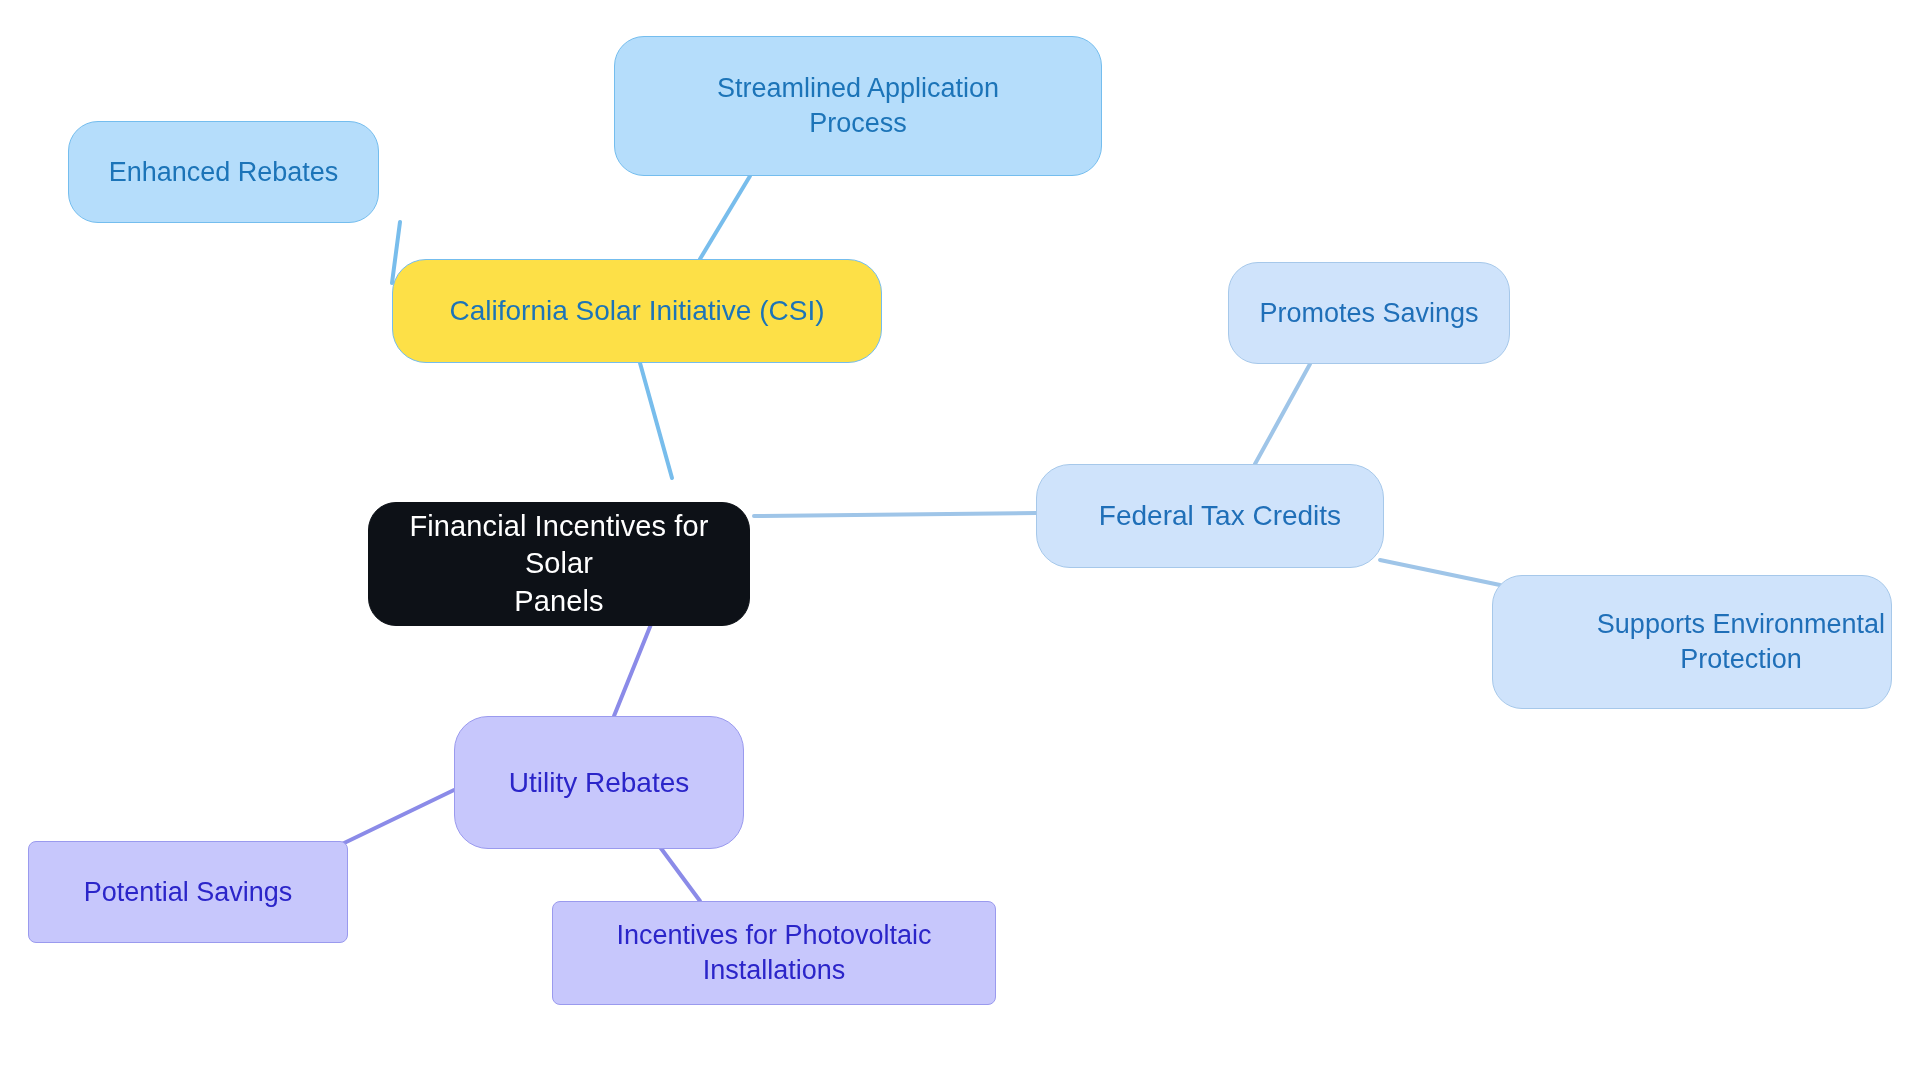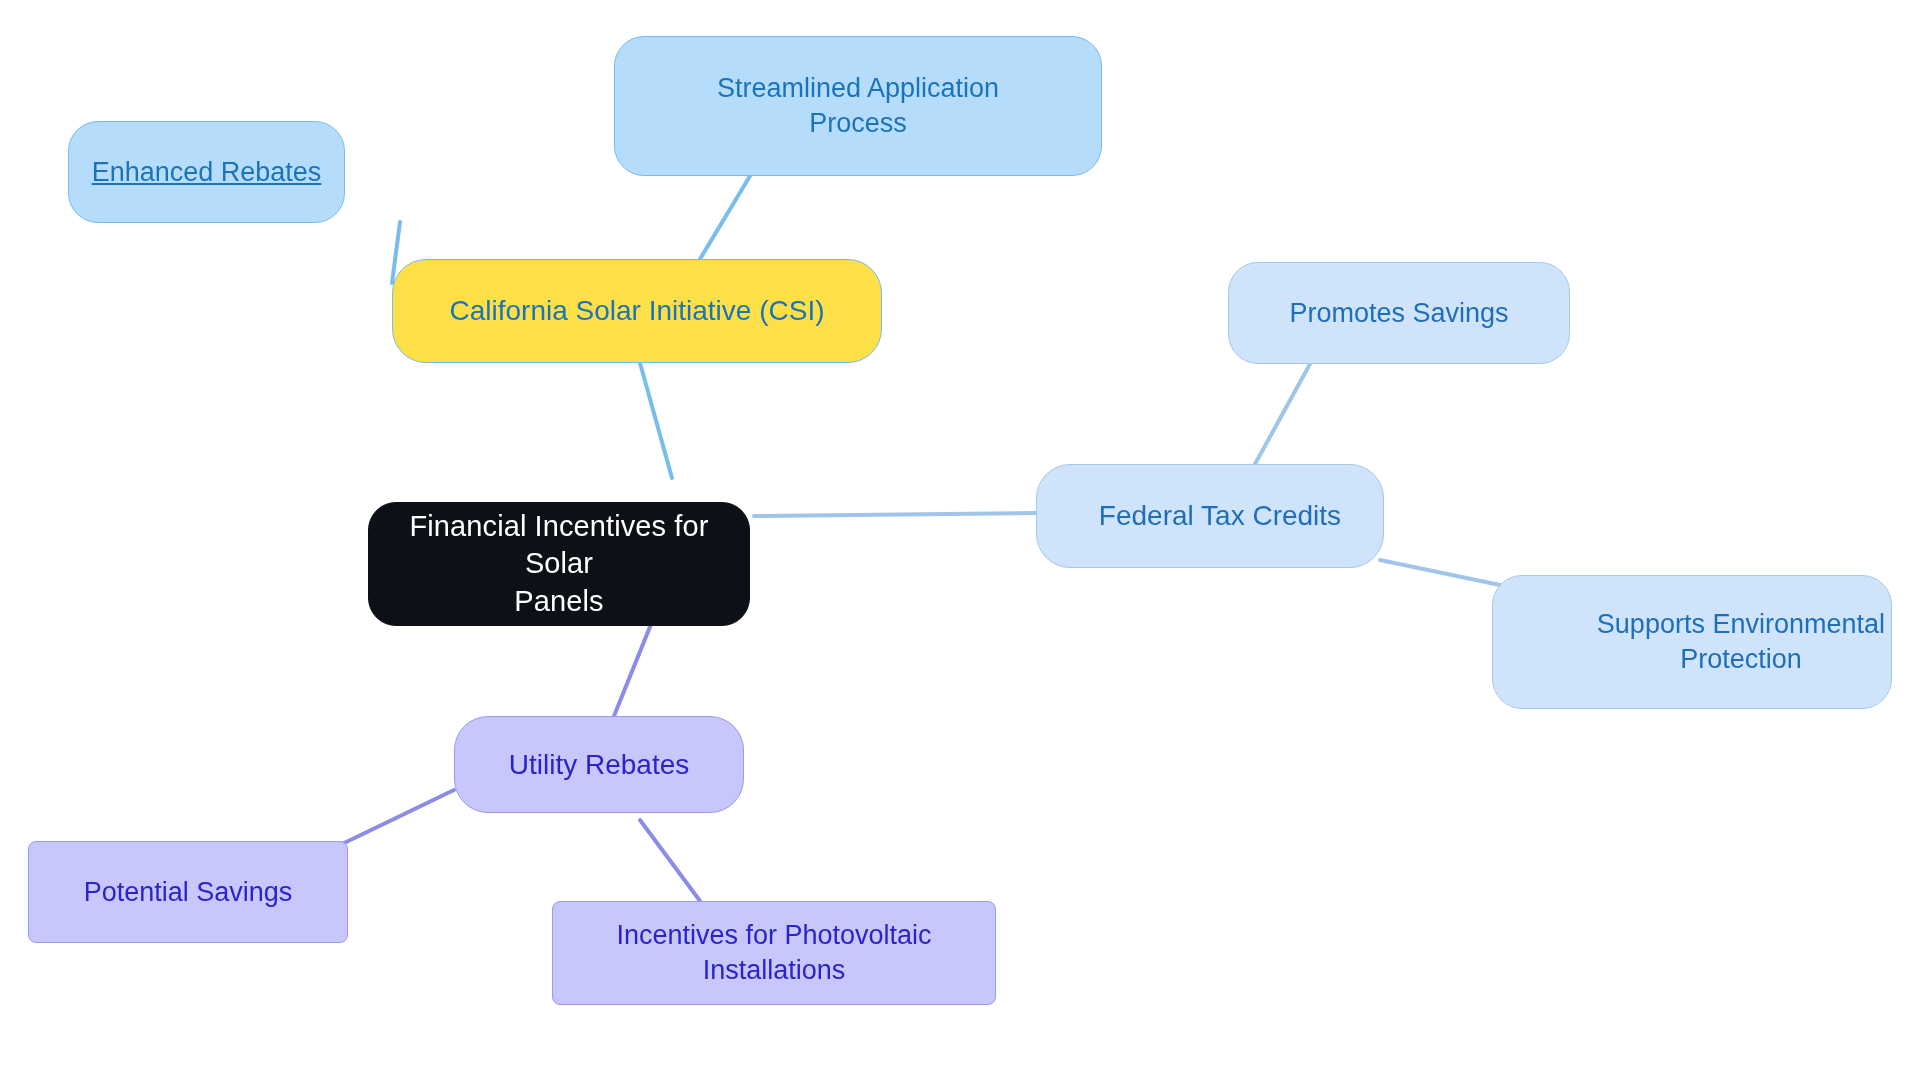--- a/index.html
+++ b/index.html
@@ -111,43 +111,43 @@
 
   <div class="node node-root" id="n-root" style="left: 368px; top: 478px; width: 382px; height: 124px; margin-top: 24px;">
     <span class="node-label">Financial Incentives for Solar
 Panels</span>
   </div>
 
   <div class="node node-csi" id="n-csi" style="left: 392px; top: 259px; width: 490px; height: 104px;">
     <span class="node-label">California Solar Initiative (CSI)</span>
   </div>
 
-  <div class="node node-csi-child" id="n-enhanced" style="left: 68px; top: 121px; width: 277px; height: 102px; text-decoration: underline;">
+  <div class="node node-csi-child" id="n-enhanced" style="left: 68px; top: 121px; width: 311px; height: 102px;">
     <span class="node-label">Enhanced Rebates</span>
   </div>
 
   <div class="node node-csi-child" id="n-streamlined" style="left: 614px; top: 36px; width: 488px; height: 140px;">
     <span class="node-label">Streamlined Application
 Process</span>
   </div>
 
   <div class="node node-fed" id="n-federal" style="left: 1036px; top: 464px; width: 348px; height: 104px; padding-left: 20px;">
     <span class="node-label">Federal Tax Credits</span>
   </div>
 
-  <div class="node node-fed-child" id="n-promotes" style="left: 1228px; top: 262px; width: 342px; height: 102px;">
+  <div class="node node-fed-child" id="n-promotes" style="left: 1228px; top: 262px; width: 282px; height: 102px;">
     <span class="node-label">Promotes Savings</span>
   </div>
 
   <div class="node node-fed-child" id="n-supports" style="left: 1492px; top: 575px; width: 400px; height: 134px; justify-content: flex-end;">
     <span class="node-label">Supports Environmental
 Protection</span>
   </div>
 
-  <div class="node node-util" id="n-utility" style="left: 454px; top: 716px; width: 290px; height: 97px;">
+  <div class="node node-util" id="n-utility" style="left: 454px; top: 716px; width: 290px; height: 133px;">
     <span class="node-label">Utility Rebates</span>
   </div>
 
   <div class="node node-util-child" id="n-potential" style="left: 28px; top: 841px; width: 320px; height: 102px;">
     <span class="node-label">Potential Savings</span>
   </div>
 
   <div class="node node-util-child" id="n-incentives" style="left: 552px; top: 901px; width: 444px; height: 104px;">
     <span class="node-label">Incentives for Photovoltaic
 Installations</span>

